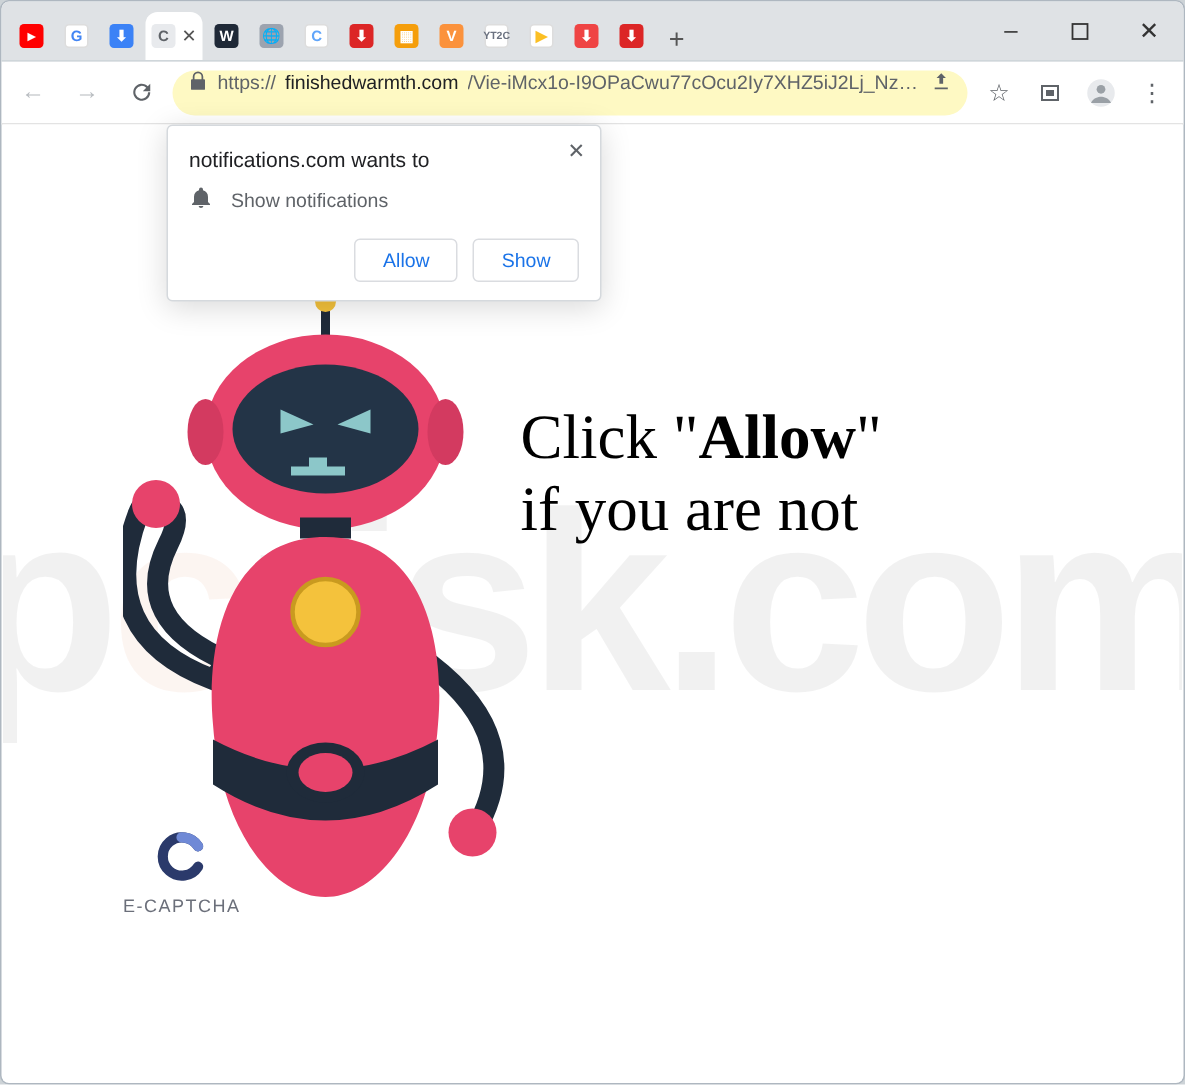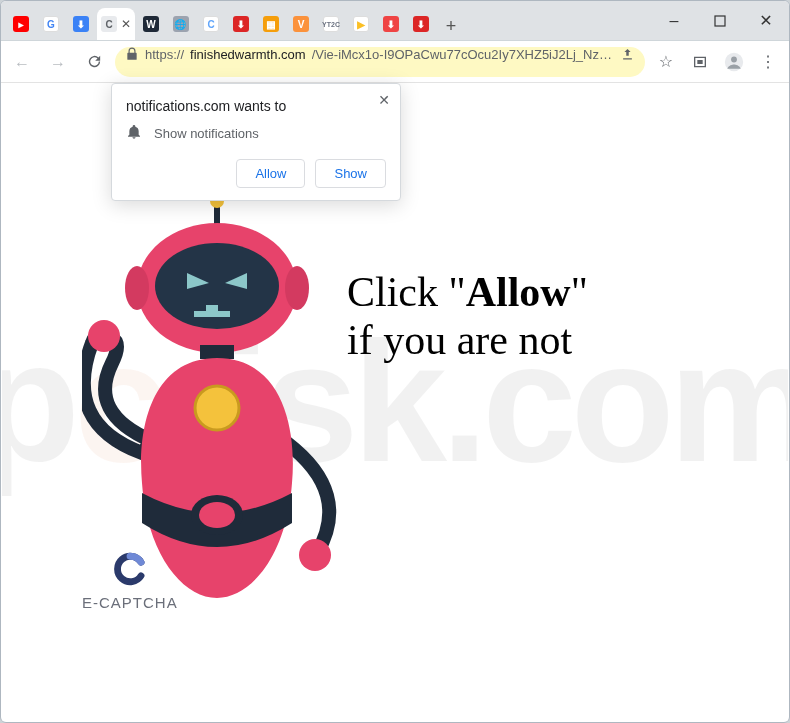--- a/index.html
+++ b/index.html
@@ -144,21 +144,21 @@
   .ecap {
     position: absolute;
     left: 80px; bottom: 110px;
     text-align: center;
   }
   .ecap .c-logo {
     width: 34px; height: 34px;
     margin: 0 auto 4px;
   }
   .ecap-label {
-    font-size: 15px;
+    font-size: 12px;
     letter-spacing: 1px;
     color: #6b6f7a;
   }
   
   .perm {
     position: absolute;
     left: 110px; top: 82px;
     width: 290px;
     background: #fff;
     border: 1px solid #d5d9dd;

